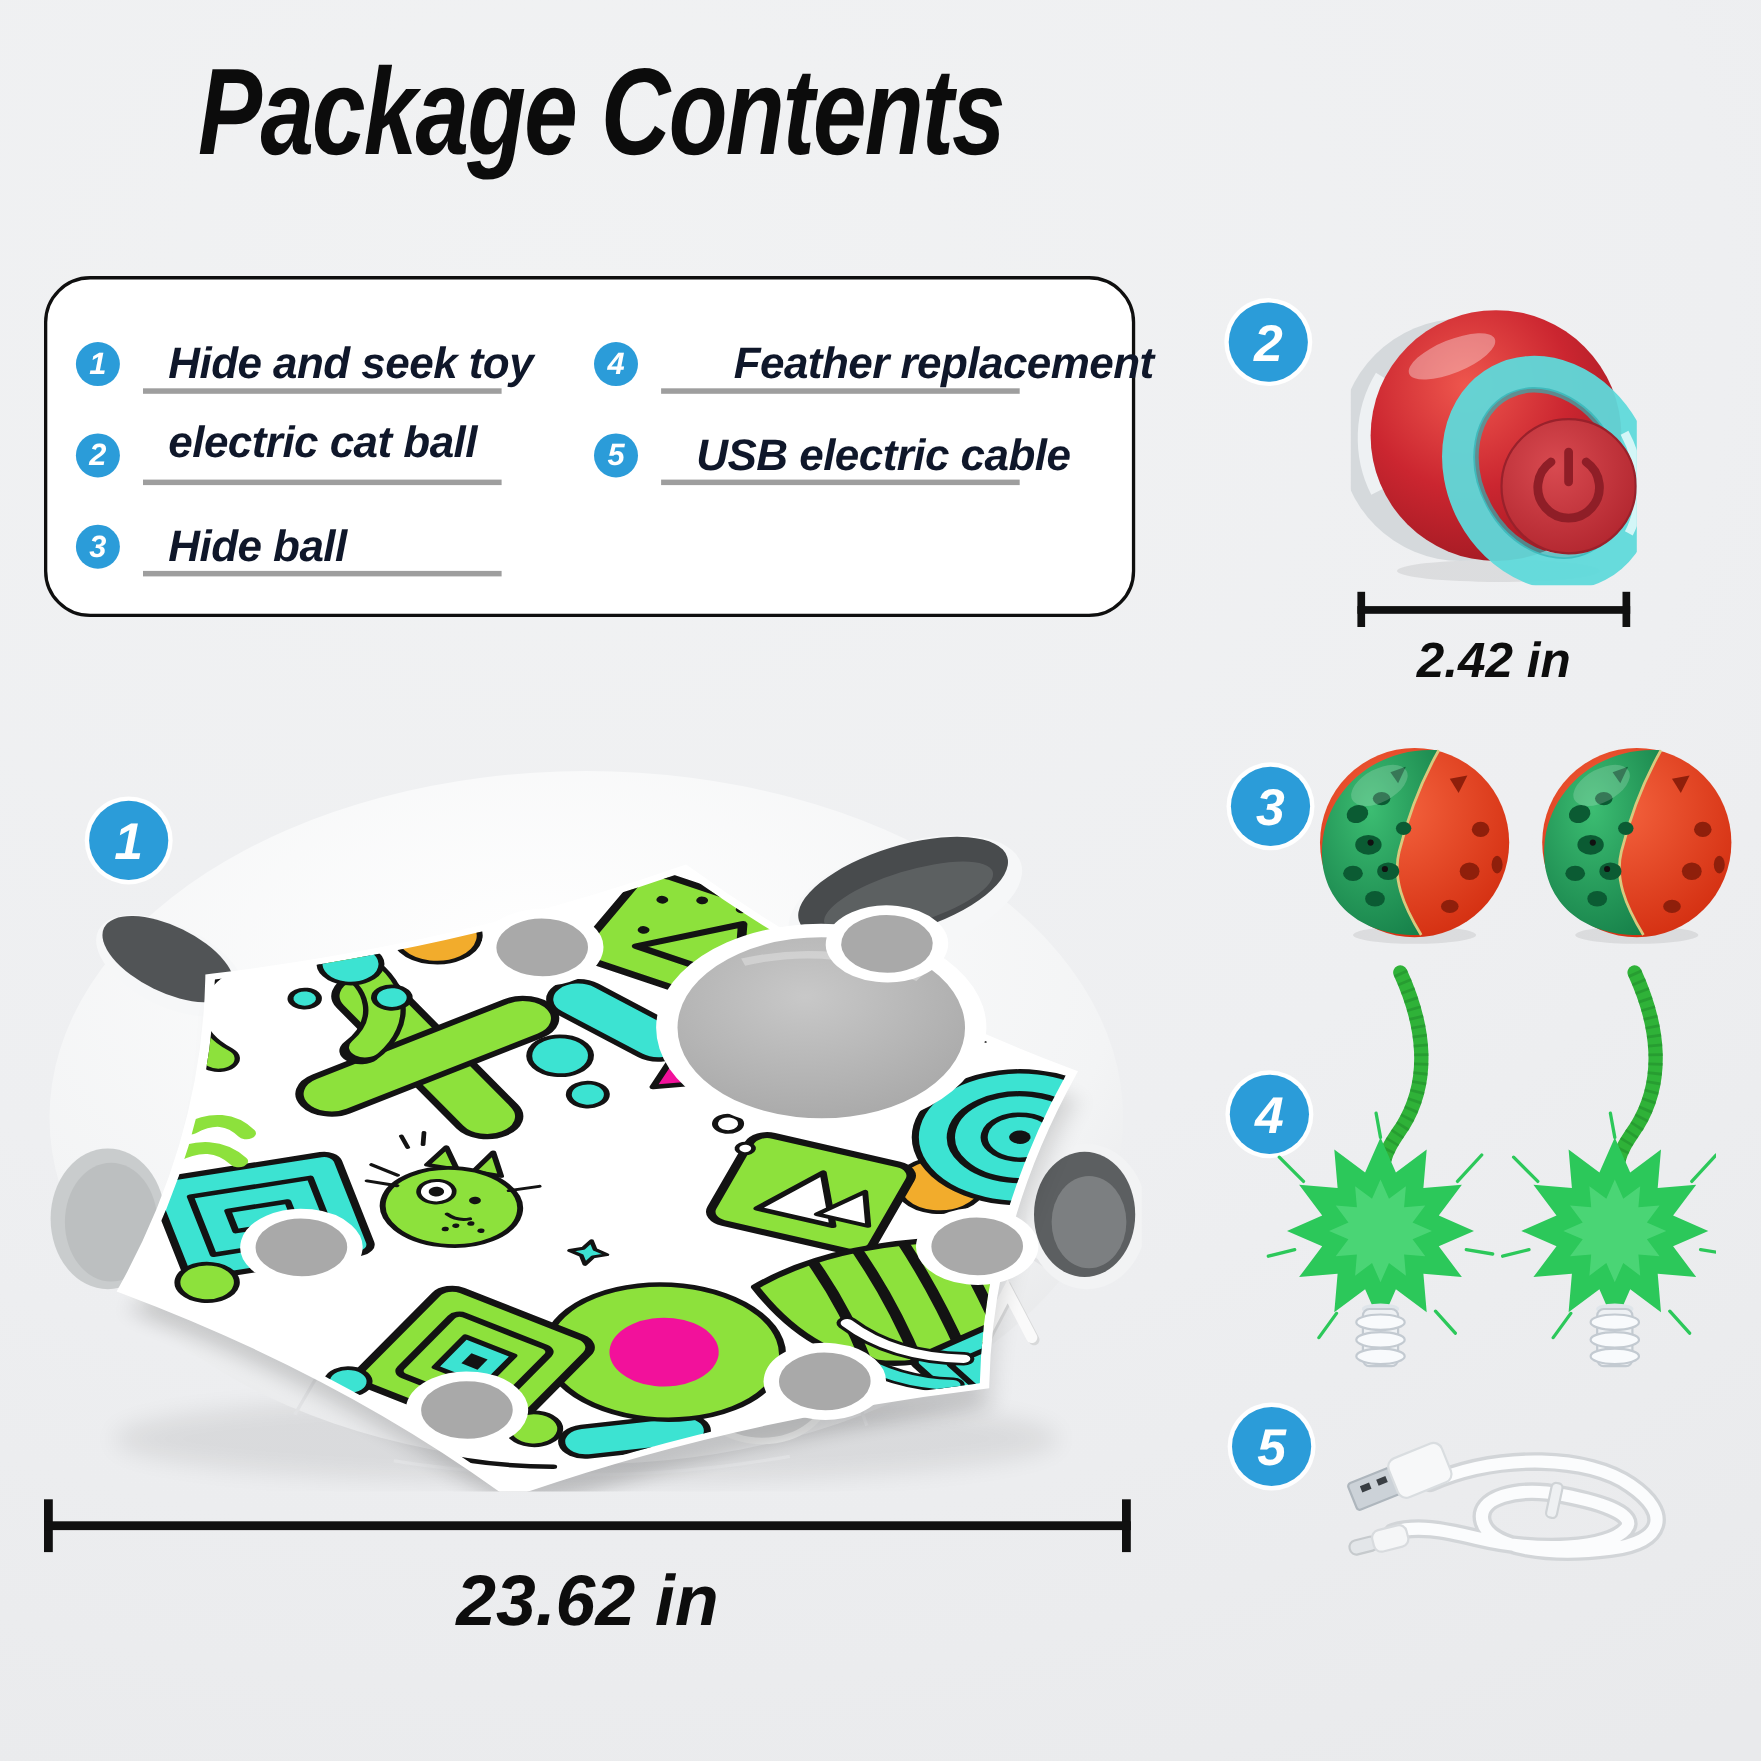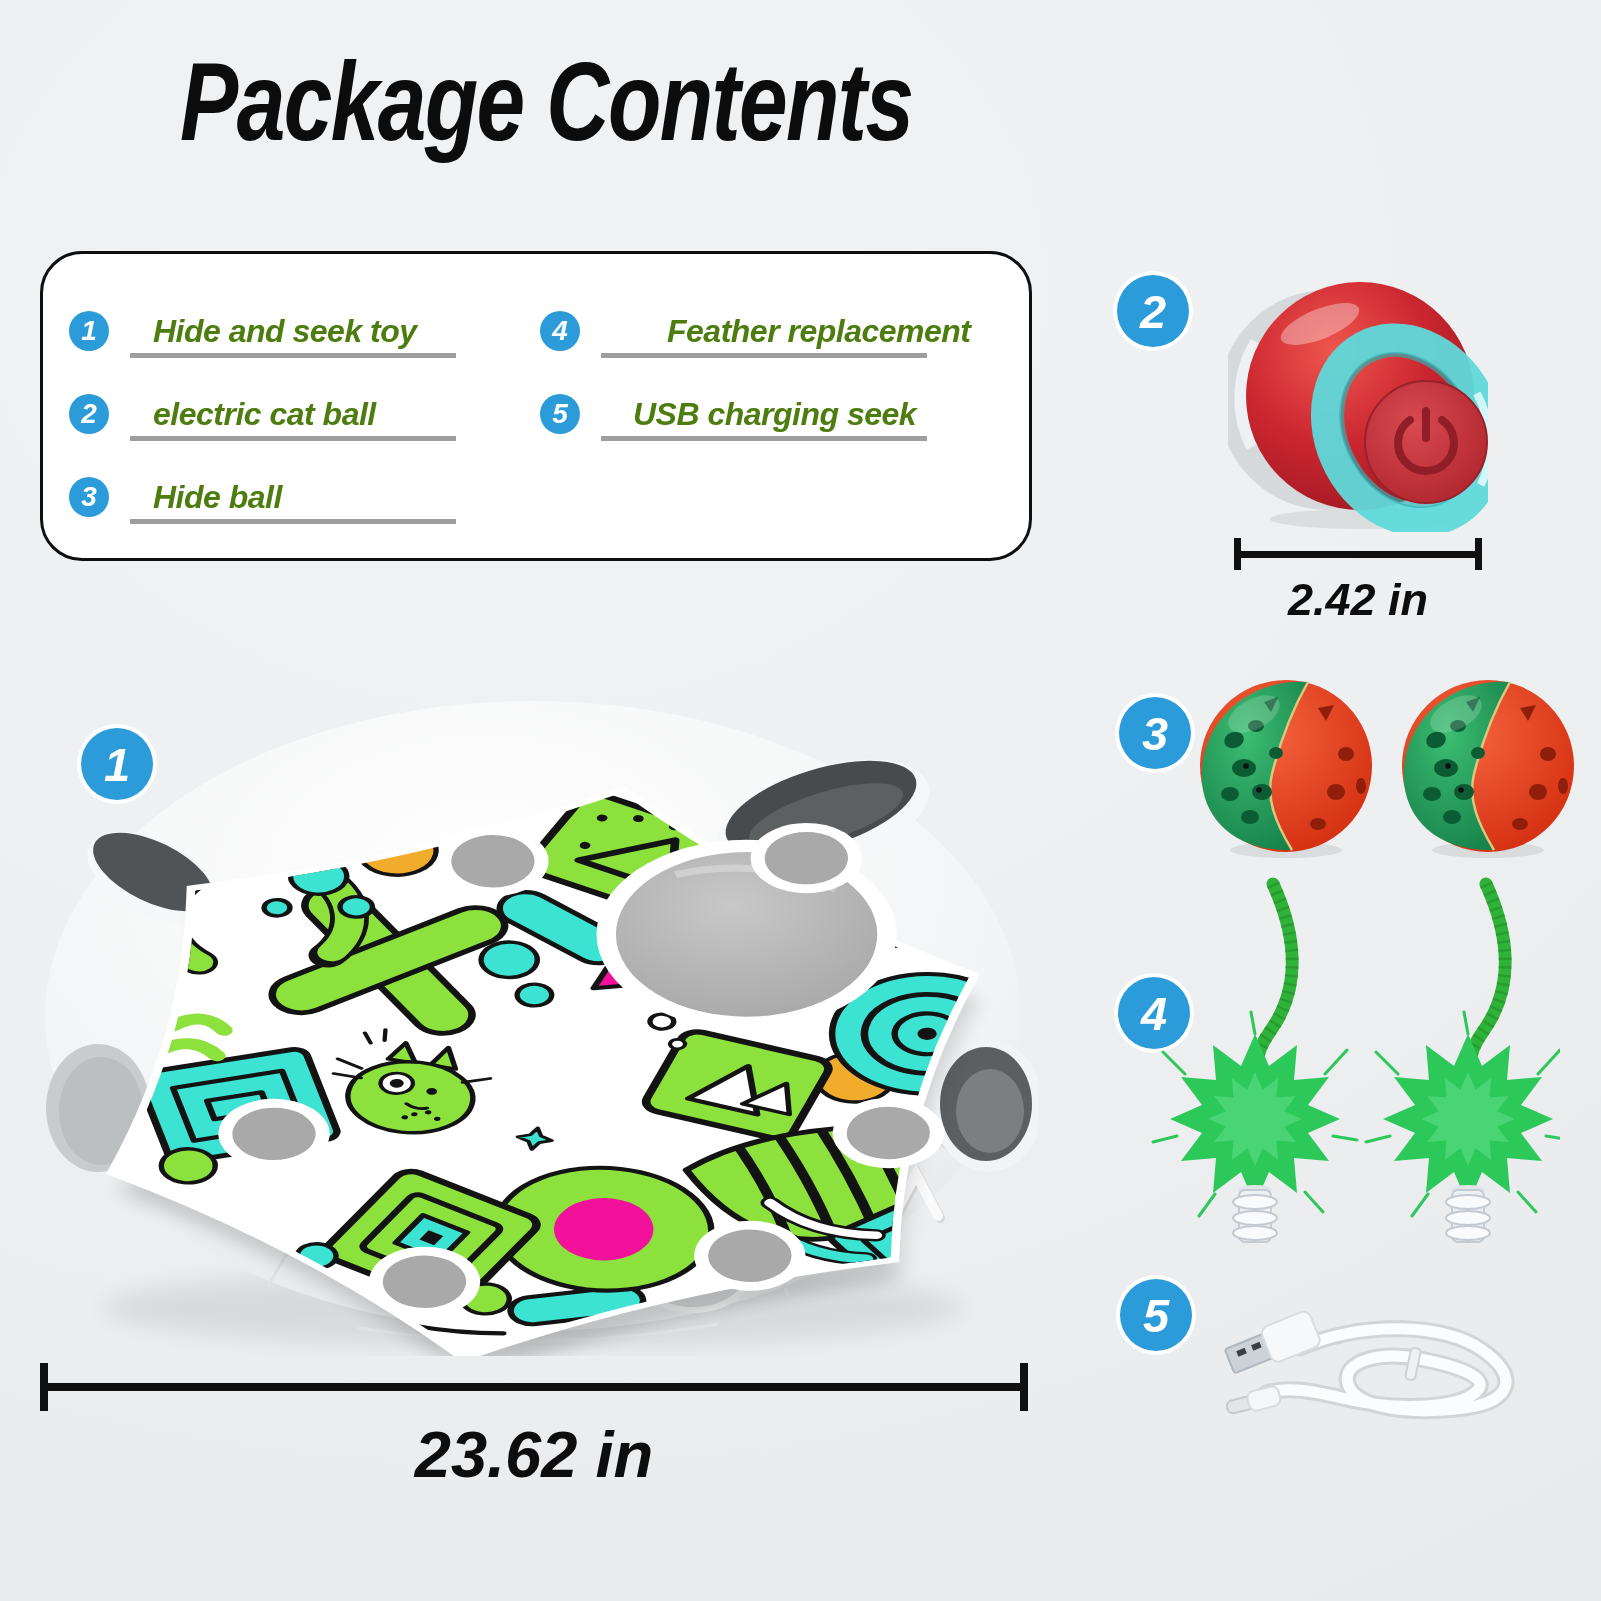--- a/index.html
+++ b/index.html
@@ -17,22 +17,22 @@
     position:absolute;left:40px;top:251px;width:992px;height:310px;
     background:#ffffff;border:3px solid #0f0f0f;border-radius:42px;box-sizing:border-box;
   }
   .badge{
     position:absolute;border-radius:50%;background:#2b9cd9;color:#fff;font-weight:bold;
     display:flex;align-items:center;justify-content:center;line-height:1;
   }
   .badge.sm{width:40px;height:40px;font-size:28px;}
   .badge.lg{width:72px;height:72px;font-size:47px;box-shadow:0 0 0 4px rgba(255,255,255,.95);}
   .llabel{
-    position:absolute;height:48px;line-height:48px;font-size:32px;font-weight:bold;
-    color:#4d7c0f;white-space:nowrap;letter-spacing:-.5px;
+    position:absolute;height:48px;line-height:48px;font-size:40px;font-weight:bold;
+    color:#0f172a;white-space:nowrap;letter-spacing:-.5px;
   }
   .uline{position:absolute;height:5px;background:#9e9e9e;width:326px;}
   .dim{position:absolute;}
   .dim .line{position:absolute;left:0;right:0;background:#101010;}
   .dim .cap{position:absolute;top:0;background:#101010;}
   .dim .cap.l{left:0;}
   .dim .cap.r{right:0;}
   .dim .dtext{position:absolute;left:0;right:0;text-align:center;font-weight:bold;color:#0d0d0d;white-space:nowrap;}
   .dim197 .cap{width:7px;height:32px;}
   .dim197 .line{top:13px;height:7px;}
@@ -48,33 +48,33 @@
 <div class="canvas">
 
   <div class="title">Package Contents</div>
 
   <div class="legend-box">
     <span class="badge sm" style="left:26px;top:57px">1</span>
     <span class="llabel" style="left:110px;top:53px">Hide and seek toy</span>
     <span class="uline" style="left:87px;top:99px"></span>
 
     <span class="badge sm" style="left:26px;top:140px">2</span>
-    <span class="llabel" style="left:110px;top:136px">electric cat ball</span>
+    <span class="llabel" style="left:110px;top:124px">electric cat ball</span>
     <span class="uline" style="left:87px;top:182px"></span>
 
     <span class="badge sm" style="left:26px;top:223px">3</span>
     <span class="llabel" style="left:110px;top:219px">Hide ball</span>
     <span class="uline" style="left:87px;top:265px"></span>
 
     <span class="badge sm" style="left:497px;top:57px">4</span>
     <span class="llabel" style="left:624px;top:53px">Feather replacement</span>
     <span class="uline" style="left:558px;top:99px"></span>
 
     <span class="badge sm" style="left:497px;top:140px">5</span>
-    <span class="llabel" style="left:590px;top:136px">USB charging seek</span>
+    <span class="llabel" style="left:590px;top:136px">USB electric cable</span>
     <span class="uline" style="left:558px;top:182px"></span>
   </div>
 
   <span class="badge lg" style="left:1117px;top:275px">2</span>
 
   <svg viewBox="0 0 260 260" style="left:1228px;top:272px;width:260px;height:260px">
     <defs>
       <radialGradient id="gRed" cx="38%" cy="30%" r="75%">
         <stop offset="0%" stop-color="#ee564d"></stop>
           <stop offset="55%" stop-color="#cb2630"></stop>

